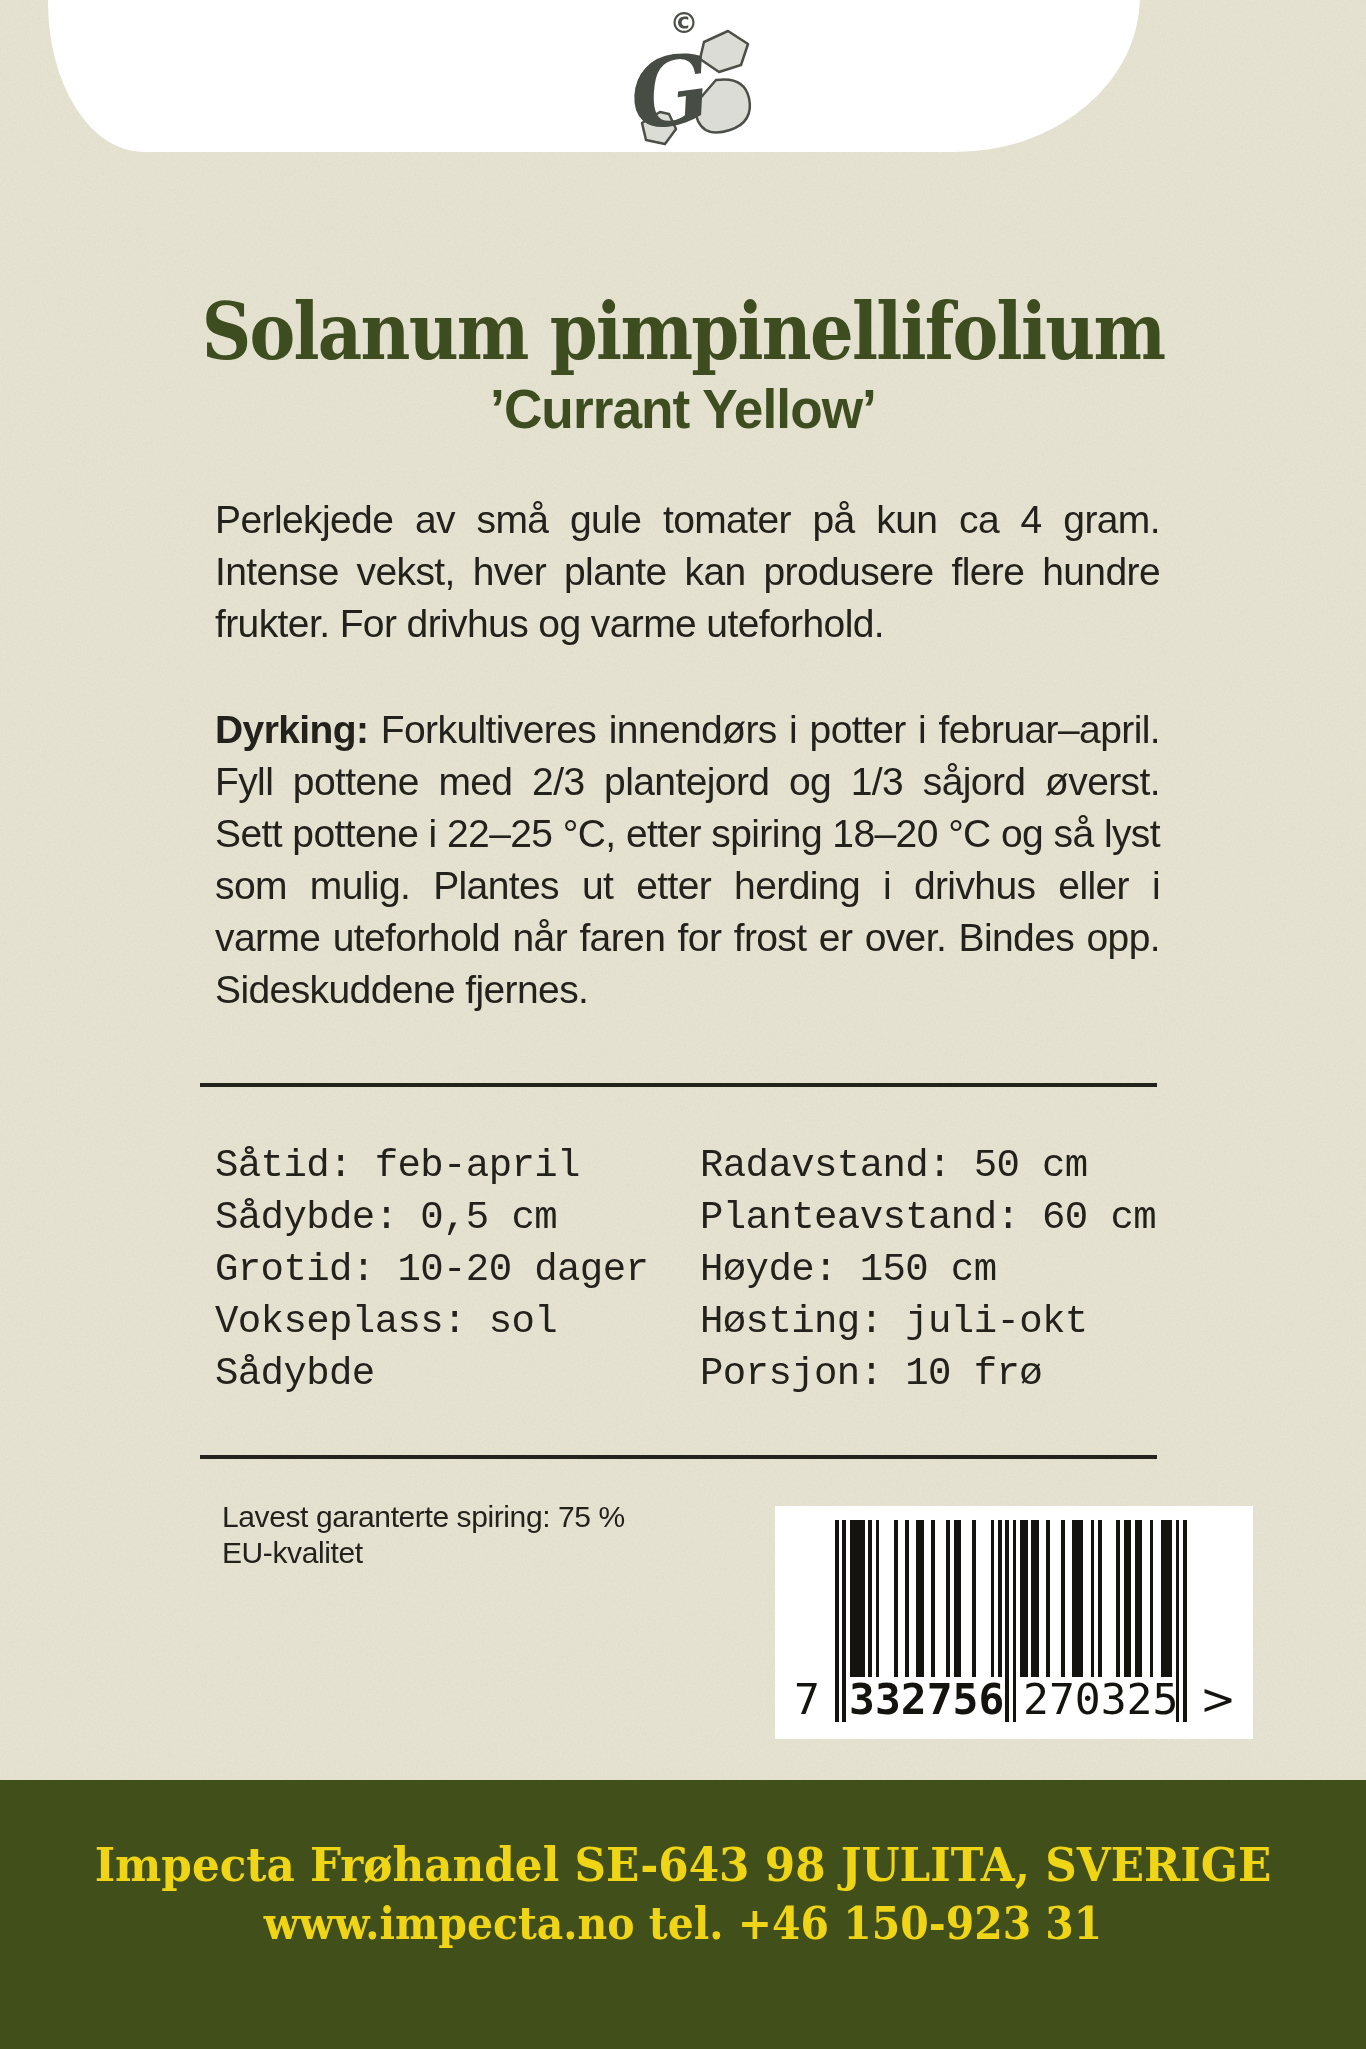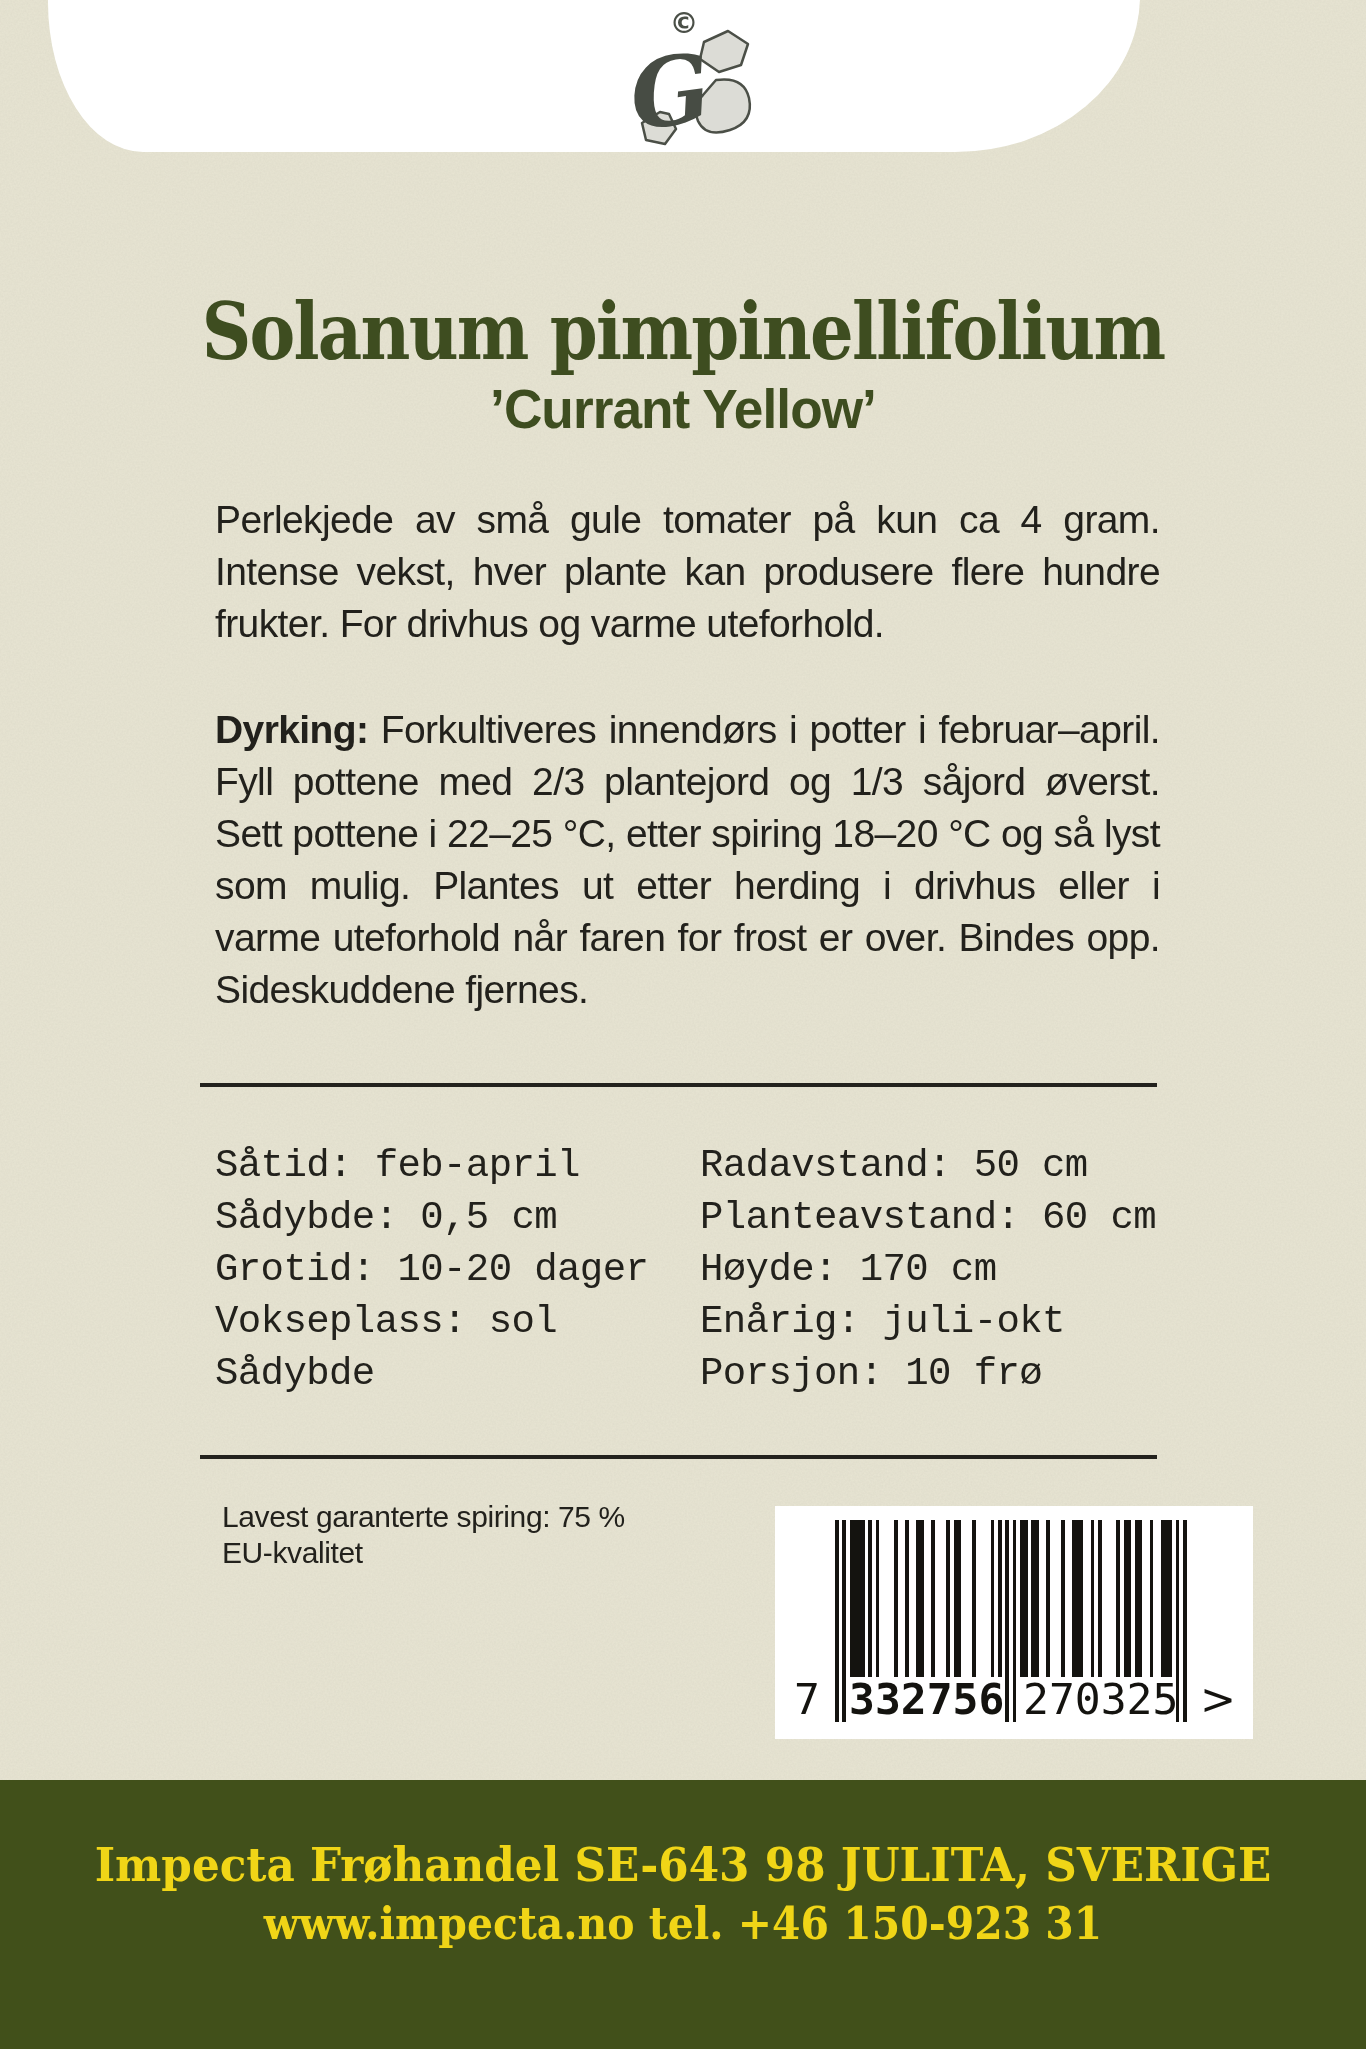--- a/index.html
+++ b/index.html
@@ -214,22 +214,22 @@
     <div class="facts-col facts-left">
       <span class="fact-row">Såtid: feb-april</span>
       <span class="fact-row">Sådybde: 0,5 cm</span>
       <span class="fact-row">Grotid: 10-20 dager</span>
       <span class="fact-row">Vokseplass: sol</span>
       <span class="fact-row">Sådybde</span>
     </div>
     <div class="facts-col facts-right">
       <span class="fact-row">Radavstand: 50 cm</span>
       <span class="fact-row">Planteavstand: 60 cm</span>
-      <span class="fact-row">Høyde: 170 cm</span>
-      <span class="fact-row">Enårig: juli-okt</span>
+      <span class="fact-row">Høyde: 150 cm</span>
+      <span class="fact-row">Høsting: juli-okt</span>
       <span class="fact-row">Porsjon: 10 frø</span>
     </div>
 
     <div class="rule rule-bottom"></div>
 
     <div class="quality">
       <span class="fact-row" style="display:block">Lavest garanterte spiring: 75 %</span>
       <span class="fact-row" style="display:block">EU-kvalitet</span>
     </div>
 

